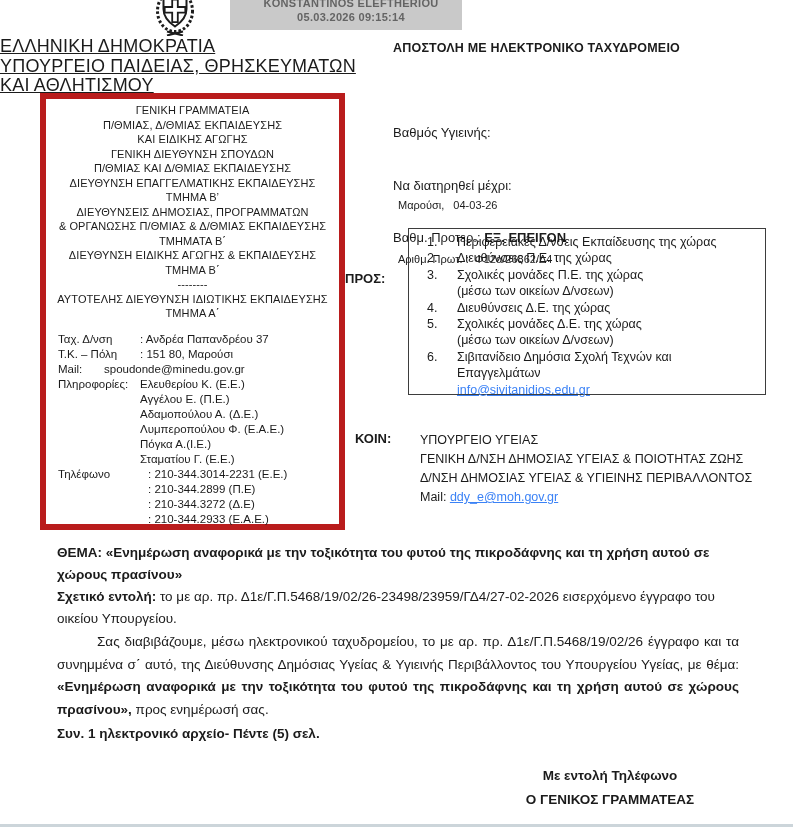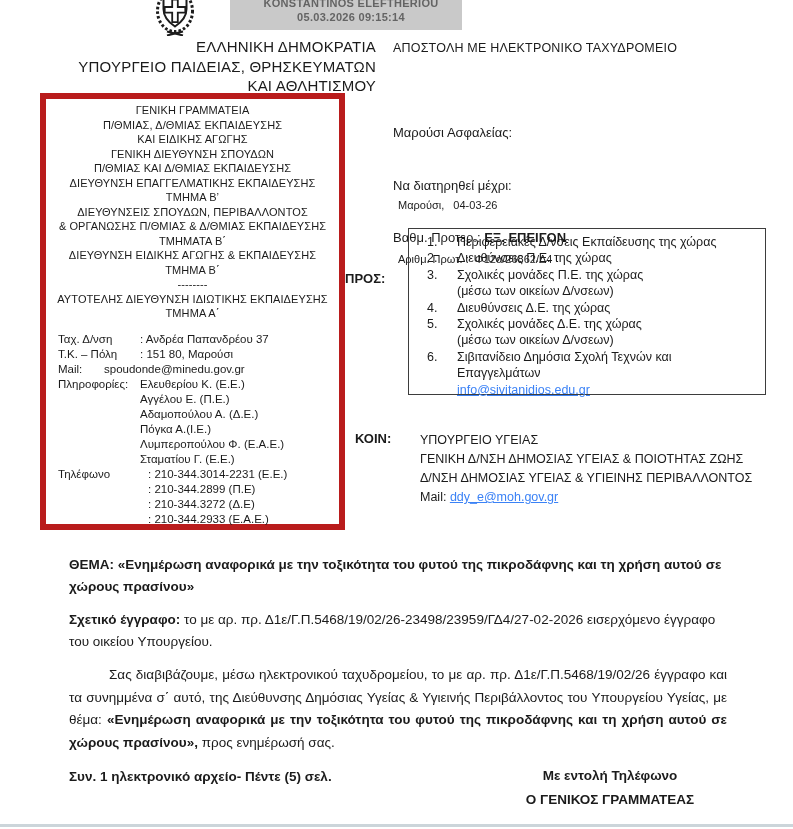--- a/index.html
+++ b/index.html
@@ -5,45 +5,45 @@
   html,body{margin:0;padding:0;background:#ffffff;}
   .page{
     position:relative;width:793px;height:829px;overflow:hidden;
     background:#ffffff;color:#1b1b1b;
     font-family:"Liberation Sans","DejaVu Sans",sans-serif;
     -webkit-font-smoothing:antialiased;
   }
   .abs{position:absolute;}
   
   .emblem-wrap{left:146px;top:0;width:64px;height:36px;overflow:hidden;}
-  .hdr-center{left:0;top:37px;width:376px;text-align:right;font-size:15px;line-height:19.5px;letter-spacing:.2px;}
+  .hdr-center{left:0;top:37px;width:376px;text-align:left;font-size:18px;line-height:19.5px;letter-spacing:.2px;text-decoration:underline;}
   .stamp{left:230px;top:0;width:232px;height:30px;background:#c9c9c9;overflow:hidden;text-align:center;}
   .stamp-inner{margin:-4px 0 0 10px;color:#646464;font-weight:700;font-size:11px;line-height:14px;letter-spacing:.3px;white-space:nowrap;}
-  .dispatch{left:393px;top:41px;font-size:12.5px;font-weight:400;letter-spacing:.2px;text-align:right;}
+  .dispatch{left:393px;top:41px;font-size:12.5px;font-weight:700;letter-spacing:.2px;text-align:right;}
   
   .left-box{left:40px;top:93px;width:305px;height:437px;border:6px solid #b91c1c;box-sizing:border-box;}
   .hier{margin-top:4px;text-align:center;font-size:11px;line-height:14.5px;letter-spacing:.1px;}
   .contact{margin:11px 0 0 12px;font-size:11.5px;line-height:15px;}
   .c-row{display:flex;white-space:pre-wrap;}
   .c-label{width:82px;flex:0 0 82px;}
   .c-val{flex:1;}
   
   .meta{left:393px;top:89px;font-size:13px;line-height:17.5px;white-space:pre-wrap;}
   .dateblk{left:398px;top:160px;font-size:11px;line-height:18px;white-space:pre-wrap;}
   .pros-label{left:345px;top:271px;font-size:13px;font-weight:700;}
   .pros-box{left:408px;top:228px;width:358px;height:167px;border:1px solid #3d3d3d;box-sizing:border-box;padding:5px 8px 0 18px;font-size:12.5px;line-height:16.4px;}
   .p-item{display:flex;}
   .p-num{width:30px;flex:0 0 30px;}
   .p-sub{margin-left:30px;}
   .koin-label{left:355px;top:431px;font-size:13px;font-weight:700;}
   .koin{left:420px;top:431px;width:360px;font-size:12.5px;line-height:19px;}
   a.mail{color:#3b82f6;text-decoration:underline;cursor:pointer;}
   
   .body-blk{left:57px;top:542px;width:682px;font-size:13.5px;}
-  .body-blk p{margin:12px;}
+  .body-blk p{margin:0;}
   .thema{font-weight:700;line-height:21.5px;}
   .sxetiko{line-height:21.5px;margin-top:1px !important;}
   .para{line-height:22.6px;text-align:justify;text-indent:40px;margin-top:2px !important;}
   .syn{font-weight:700;line-height:22px;margin-top:2px !important;}
   .bold{font-weight:700;}
   .sig{left:450px;top:764px;width:320px;text-align:center;font-size:13.5px;font-weight:700;line-height:23.5px;}
   .bottom-rule{left:0;top:824px;width:793px;height:3px;background:#ccd5da;}
 </style>
 </head>
 <body>
@@ -76,48 +76,48 @@
 
   <div class="abs left-box">
     <div class="hier">
       <div>ΓΕΝΙΚΗ ΓΡΑΜΜΑΤΕΙΑ</div>
       <div>Π/ΘΜΙΑΣ, Δ/ΘΜΙΑΣ ΕΚΠΑΙΔΕΥΣΗΣ</div>
       <div>ΚΑΙ ΕΙΔΙΚΗΣ ΑΓΩΓΗΣ</div>
       <div>ΓΕΝΙΚΗ ΔΙΕΥΘΥΝΣΗ ΣΠΟΥΔΩΝ</div>
       <div>Π/ΘΜΙΑΣ ΚΑΙ Δ/ΘΜΙΑΣ ΕΚΠΑΙΔΕΥΣΗΣ</div>
       <div>ΔΙΕΥΘΥΝΣΗ ΕΠΑΓΓΕΛΜΑΤΙΚΗΣ ΕΚΠΑΙΔΕΥΣΗΣ</div>
       <div>ΤΜΗΜΑ Β’</div>
-      <div>ΔΙΕΥΘΥΝΣΕΙΣ ΣΠΟΥΔΩΝ, ΠΕΡΙΒΑΛΛΟΝΤΟΣ</div>
+      <div>ΔΙΕΥΘΥΝΣΕΙΣ ΔΗΜΟΣΙΑΣ, ΠΡΟΓΡΑΜΜΑΤΩΝ</div>
       <div>&amp; ΟΡΓΑΝΩΣΗΣ  Π/ΘΜΙΑΣ &amp; Δ/ΘΜΙΑΣ ΕΚΠΑΙΔΕΥΣΗΣ</div>
       <div>ΤΜΗΜΑΤΑ Β΄</div>
       <div>ΔΙΕΥΘΥΝΣΗ ΕΙΔΙΚΗΣ ΑΓΩΓΗΣ &amp; ΕΚΠΑΙΔΕΥΣΗΣ</div>
       <div>ΤΜΗΜΑ Β΄</div>
       <div>--------</div>
       <div>ΑΥΤΟΤΕΛΗΣ ΔΙΕΥΘΥΝΣΗ ΙΔΙΩΤΙΚΗΣ ΕΚΠΑΙΔΕΥΣΗΣ</div>
       <div>ΤΜΗΜΑ Α΄</div>
     </div>
     <div class="contact">
       <div class="c-row"><span class="c-label">Ταχ. Δ/νση</span><span class="c-val">: Ανδρέα Παπανδρέου 37</span></div>
       <div class="c-row"><span class="c-label">Τ.Κ. – Πόλη</span><span class="c-val">: 151 80, Μαρούσι</span></div>
       <div class="c-row"><span class="c-label" style="width:46px;flex:0 0 46px">Mail:</span><span class="c-val">spoudonde@minedu.gov.gr</span></div>
       <div class="c-row"><span class="c-label">Πληροφορίες:</span><span class="c-val">Ελευθερίου Κ. (Ε.Ε.)</span></div>
       <div class="c-row"><span class="c-label"></span><span class="c-val">Αγγέλου Ε. (Π.Ε.)</span></div>
       <div class="c-row"><span class="c-label"></span><span class="c-val">Αδαμοπούλου Α. (Δ.Ε.)</span></div>
+      <div class="c-row"><span class="c-label"></span><span class="c-val">Λυμπεροπούλου Φ. (Ε.Α.Ε.)</span></div>
       <div class="c-row"><span class="c-label"></span><span class="c-val">Πόγκα Α.(Ι.Ε.)</span></div>
-      <div class="c-row"><span class="c-label"></span><span class="c-val">Λυμπεροπούλου Φ. (Ε.Α.Ε.)</span></div>
       <div class="c-row"><span class="c-label"></span><span class="c-val">Σταματίου Γ. (Ε.Ε.)</span></div>
       <div class="c-row"><span class="c-label">Τηλέφωνο</span><span class="c-val" style="padding-left:8px">: 210-344.3014-2231 (Ε.Ε.)</span></div>
       <div class="c-row"><span class="c-label"></span><span class="c-val" style="padding-left:8px">: 210-344.2899 (Π.Ε)</span></div>
       <div class="c-row"><span class="c-label"></span><span class="c-val" style="padding-left:8px">: 210-344.3272 (Δ.Ε)</span></div>
       <div class="c-row"><span class="c-label"></span><span class="c-val" style="padding-left:8px">: 210-344.2933 (Ε.Α.Ε.)</span></div>
     </div>
   </div>
 
   <div class="abs meta">
-    <div>Μαρούσι Ασφαλείας:</div>
+    <div>Βαθμός Υγιεινής:</div>
     <div>Να διατηρηθεί μέχρι:</div>
     <div><span>Βαθμ. Προτερ.: </span><span class="bold">ΕΞ. ΕΠΕΙΓΟΝ</span></div>
   </div>
 
   <div class="abs dateblk">
     <div>Μαρούσι,   04-03-26</div>
     <div>Αριθμ. Πρωτ. :  Φ12α/26862/Δ4</div>
   </div>
 
   <div class="abs pros-label">ΠΡΟΣ:</div>
@@ -155,21 +155,21 @@
   <div class="abs koin-label">ΚΟΙΝ:</div>
   <div class="abs koin">
     <div>ΥΠΟΥΡΓΕΙΟ ΥΓΕΙΑΣ</div>
     <div>ΓΕΝΙΚΗ Δ/ΝΣΗ ΔΗΜΟΣΙΑΣ ΥΓΕΙΑΣ &amp; ΠΟΙΟΤΗΤΑΣ ΖΩΗΣ</div>
     <div>Δ/ΝΣΗ ΔΗΜΟΣΙΑΣ ΥΓΕΙΑΣ &amp; ΥΓΙΕΙΝΗΣ ΠΕΡΙΒΑΛΛΟΝΤΟΣ</div>
     <div><span>Mail: </span><a class="mail">ddy_e@moh.gov.gr</a></div>
   </div>
 
   <div class="abs body-blk">
     <p class="thema">ΘΕΜΑ: «Ενημέρωση αναφορικά με την τοξικότητα του φυτού της πικροδάφνης και τη χρήση αυτού σε χώρους πρασίνου»</p>
-    <p class="sxetiko"><span class="bold">Σχετικό έγγραφο: </span><span>το με αρ. πρ. Δ1ε/Γ.Π.5468/19/02/26-23498/23959/ΓΔ4/27-02-2026  εισερχόμενο έγγραφο του οικείου Υπουργείου.</span></p>
+    <p class="sxetiko"><span class="bold">Σχετικό εντολή: </span><span>το με αρ. πρ. Δ1ε/Γ.Π.5468/19/02/26-23498/23959/ΓΔ4/27-02-2026  εισερχόμενο έγγραφο του οικείου Υπουργείου.</span></p>
     <p class="para"><span>Σας διαβιβάζουμε, μέσω ηλεκτρονικού ταχυδρομείου, το με αρ. πρ. Δ1ε/Γ.Π.5468/19/02/26 έγγραφο και τα συνημμένα σ΄ αυτό, της Διεύθυνσης Δημόσιας Υγείας &amp; Υγιεινής Περιβάλλοντος του Υπουργείου Υγείας,  με θέμα: </span><span class="bold">«Ενημέρωση αναφορικά με την τοξικότητα του φυτού της πικροδάφνης και τη χρήση αυτού σε χώρους πρασίνου»,</span><span> προς ενημέρωσή σας.</span></p>
     <p class="syn">Συν. 1 ηλεκτρονικό αρχείο-  Πέντε (5) σελ.</p>
   </div>
 
   <div class="abs sig">
     <div>Με εντολή Τηλέφωνο</div>
     <div>Ο ΓΕΝΙΚΟΣ ΓΡΑΜΜΑΤΕΑΣ</div>
   </div>
 
   <div class="abs bottom-rule"></div>

